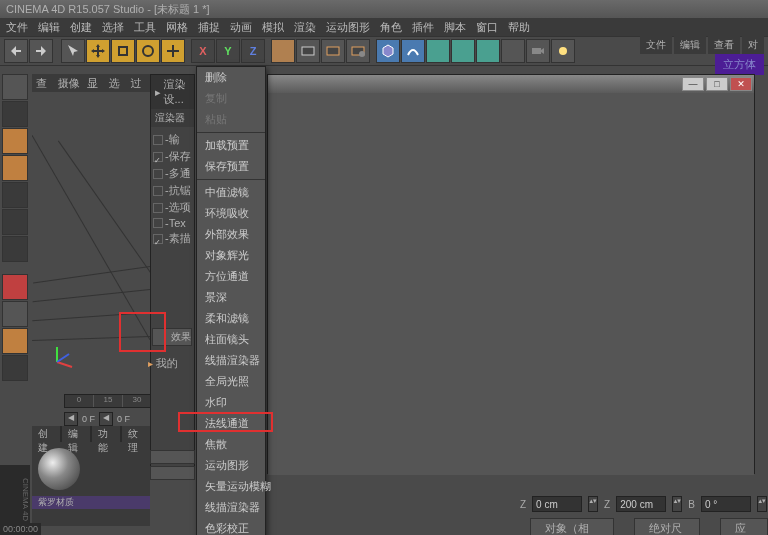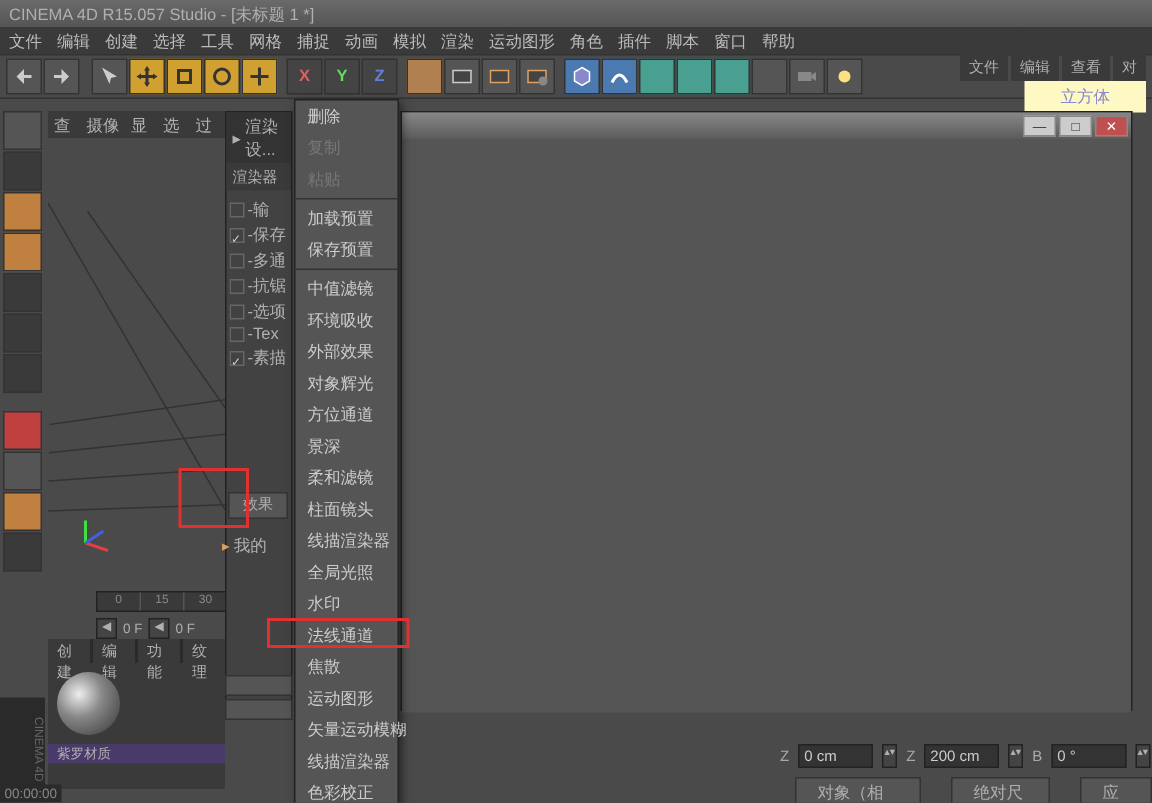--- a/index.html
+++ b/index.html
@@ -7,21 +7,21 @@
 .titlebar{height:18px;background:linear-gradient(#6a6a6a,#555);padding:2px 6px;color:#ccc}
 .menubar{height:18px;background:#3a3a3a;display:flex;gap:10px;padding:2px 6px}
 .menubar span{color:#bbb;cursor:pointer}
 .toolbar{height:30px;background:#4a4a4a;border-top:1px solid #333;border-bottom:1px solid #333;display:flex;align-items:center;padding:0 4px;gap:1px}
 .tbtn{width:24px;height:24px;background:#555;border:1px solid #333;display:flex;align-items:center;justify-content:center;cursor:pointer}
 .tbtn.blue{background:#4a7ab0}
 .tbtn.teal{background:#4aa090}
 .tbtn svg{width:16px;height:16px}
 .right-tabs{position:absolute;right:4px;top:36px;display:flex;gap:2px}
 .right-tabs .tab{background:#3a3a3a;padding:2px 6px;font-size:10px}
-.cube-btn{position:absolute;right:4px;top:54px;background:#fef9c3;padding:3px 24px;color:#88c;cursor:pointer}
+.cube-btn{position:absolute;right:4px;top:54px;background:#4c1d95;padding:3px 8px;color:#88c;cursor:pointer}
 .workspace{position:absolute;top:66px;left:0;right:0;bottom:0}
 .left-tools{position:absolute;left:0;top:8px;width:30px;display:flex;flex-direction:column;gap:1px}
 .ltbtn{width:26px;height:26px;background:#555;border:1px solid #333;cursor:pointer;margin-left:2px}
 .ltbtn.orange{background:#c08040}
 .ltbtn.dark{background:#3a3a3a}
 .viewport-panel{position:absolute;left:32px;top:8px;width:118px}
 .panel-header{background:#3a3a3a;height:18px;padding:2px 4px;display:flex;gap:6px;font-size:10px}
 .viewport-title{background:#333;padding:2px 4px;font-size:10px;color:#999}
 .viewport{background:#4a4a4a;height:290px;position:relative;overflow:hidden}
 .grid-line{position:absolute;background:#333;height:1px;width:200%}
@@ -37,21 +37,21 @@
 .mat-ball{width:42px;height:42px;border-radius:50%;background:radial-gradient(circle at 35% 35%,#eee,#888 40%,#333);margin:6px}
 .c4d-logo{position:absolute;left:0;bottom:0;width:30px;height:70px;background:#2a2a2a;writing-mode:vertical-rl;font-size:8px;color:#666;text-align:center}
 .timecode{position:absolute;left:0;bottom:0;font-size:9px;color:#888;background:#2a2a2a;padding:1px 3px}
 .render-settings{position:absolute;left:150px;top:8px;width:45px;height:400px;background:#424242;border:1px solid #222}
 .rs-title{background:#333;padding:2px 4px;font-size:10px;display:flex;align-items:center;gap:3px}
 .rs-tabs{font-size:10px;padding:2px 4px;background:#3a3a3a}
 .rs-body{padding:4px 2px}
 .rs-item{display:flex;align-items:center;gap:2px;padding:1px 0;font-size:10px;white-space:nowrap;overflow:hidden}
 .rs-check{width:10px;height:10px;border:1px solid #666;display:inline-block}
 .rs-check.on::after{content:"✓";font-size:8px;color:#ccc}
-.effects-btn{position:absolute;left:152px;top:262px;width:40px;height:18px;background:#555;border:1px solid #333;text-align:center;font-size:10px;line-height:16px;cursor:pointer}
+.effects-btn{position:absolute;left:152px;top:262px;width:40px;height:18px;background:#555;border:1px solid #333;text-align:right;font-size:10px;line-height:16px;cursor:pointer}
 .my-render{position:absolute;left:148px;top:290px;font-size:10px;color:#e0a060}
 .footer-btns{position:absolute;left:150px;top:384px;width:45px;display:flex;flex-direction:column;gap:2px}
 .fbtn{height:14px;background:#555;border:1px solid #333;font-size:7px}
 .context-menu{position:absolute;left:196px;top:0;width:70px;background:#555;border:1px solid #222;z-index:100;box-shadow:2px 2px 6px rgba(0,0,0,.5)}
 .ctx-item{padding:3px 8px;font-size:11px;color:#ccc;cursor:pointer;white-space:nowrap}
 .ctx-item.disabled{color:#777}
 .ctx-sep{height:1px;background:#333;margin:2px 0}
 .preview-window{position:absolute;left:267px;top:8px;width:488px;height:400px;background:#555;border:1px solid #222}
 .pw-titlebar{height:18px;background:linear-gradient(#888,#5a5a5a);display:flex;justify-content:flex-end;align-items:center;padding:0 2px;gap:2px}
 .pw-btn{width:22px;height:14px;background:#ccc;border:1px solid #888;text-align:center;font-size:9px;color:#333;line-height:12px;cursor:pointer}

